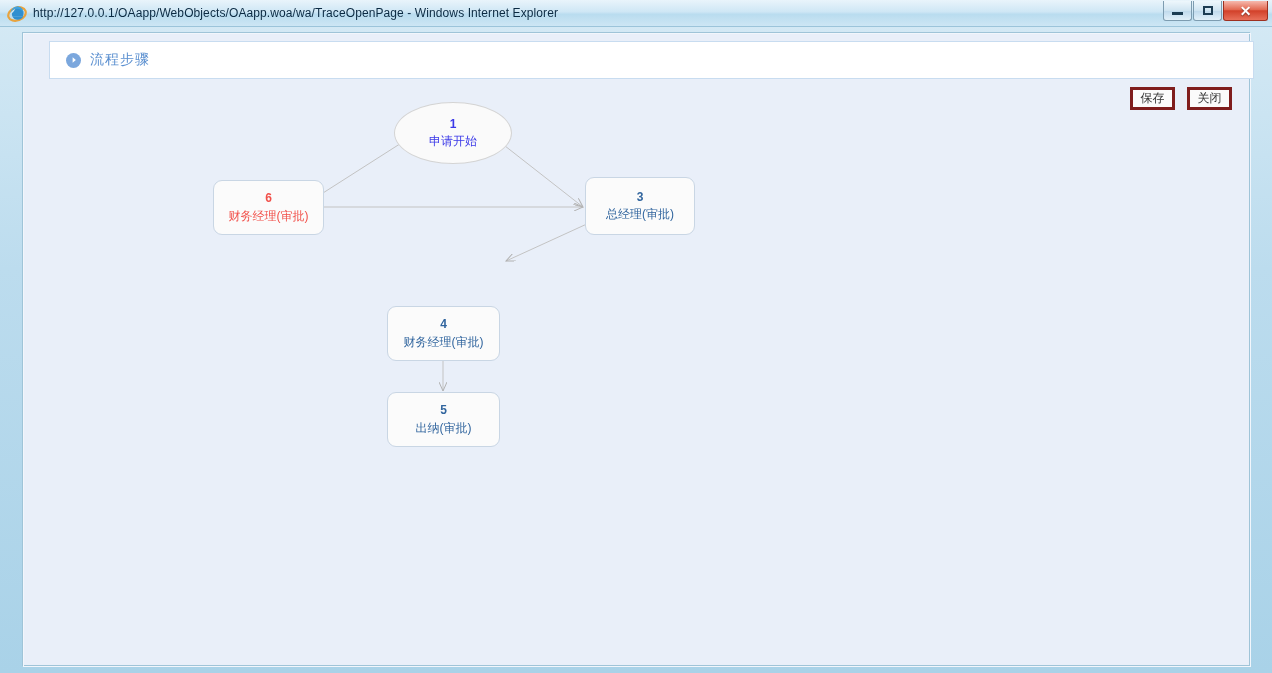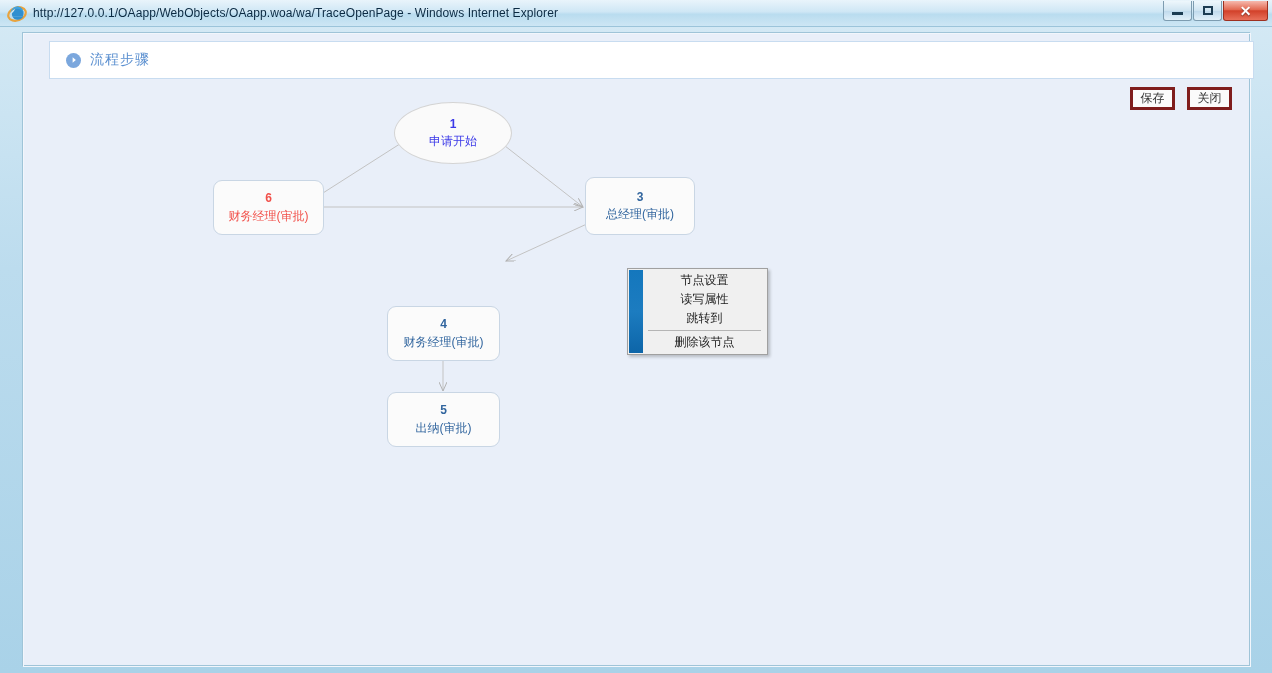--- a/index.html
+++ b/index.html
@@ -252,24 +252,16 @@
       <div class="node blue" style="left:364px; top:195px; width:113px; height:55px;">
         <span class="n-id">4</span>
         <span class="n-label">财务经理(审批)</span>
       </div>
 
       <div class="node blue" style="left:364px; top:281px; width:113px; height:55px;">
         <span class="n-id">5</span>
         <span class="n-label">出纳(审批)</span>
       </div>
 
-      <div class="ctx-menu" style="left:604px; top:157px; width:141px;">
-        <div class="ctx-gutter"></div>
-        <div class="ctx-item">节点设置</div>
-        <div class="ctx-item">读写属性</div>
-        <div class="ctx-item">跳转到</div>
-        <div class="ctx-sep"></div>
-        <div class="ctx-item">删除该节点</div>
-      </div>
 
     </div>
   </div>
 </div>
 
 </body></html>

